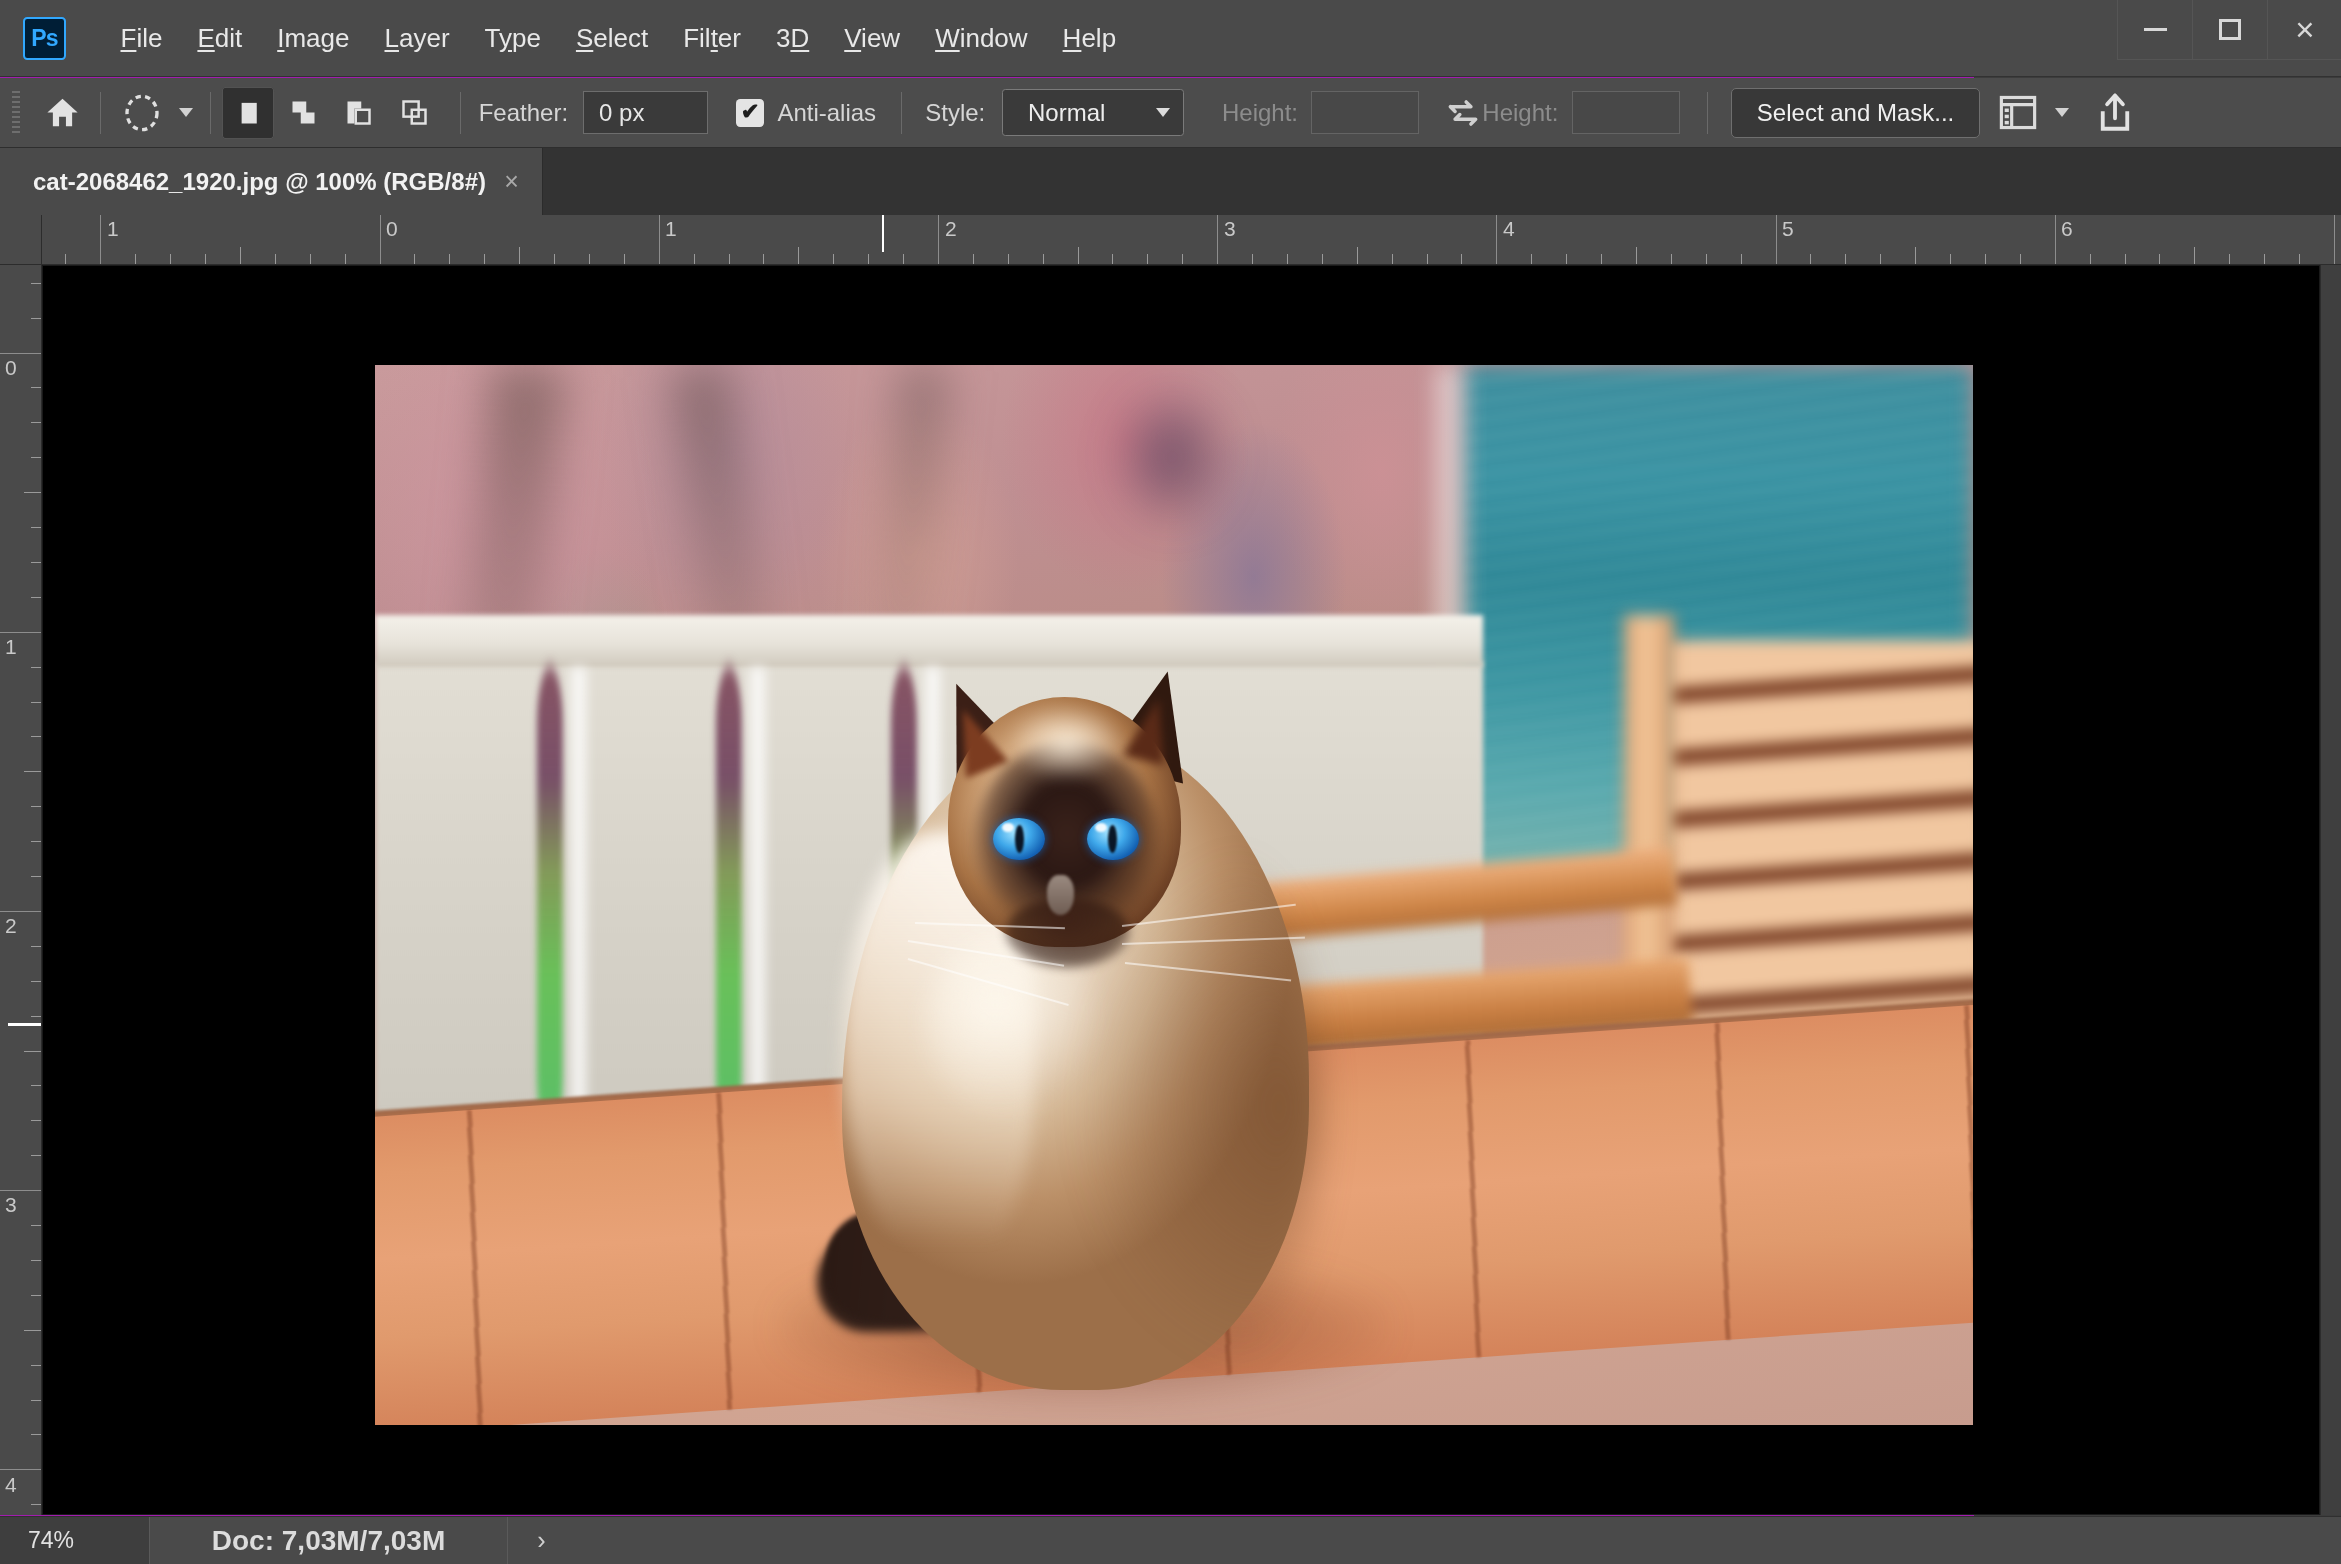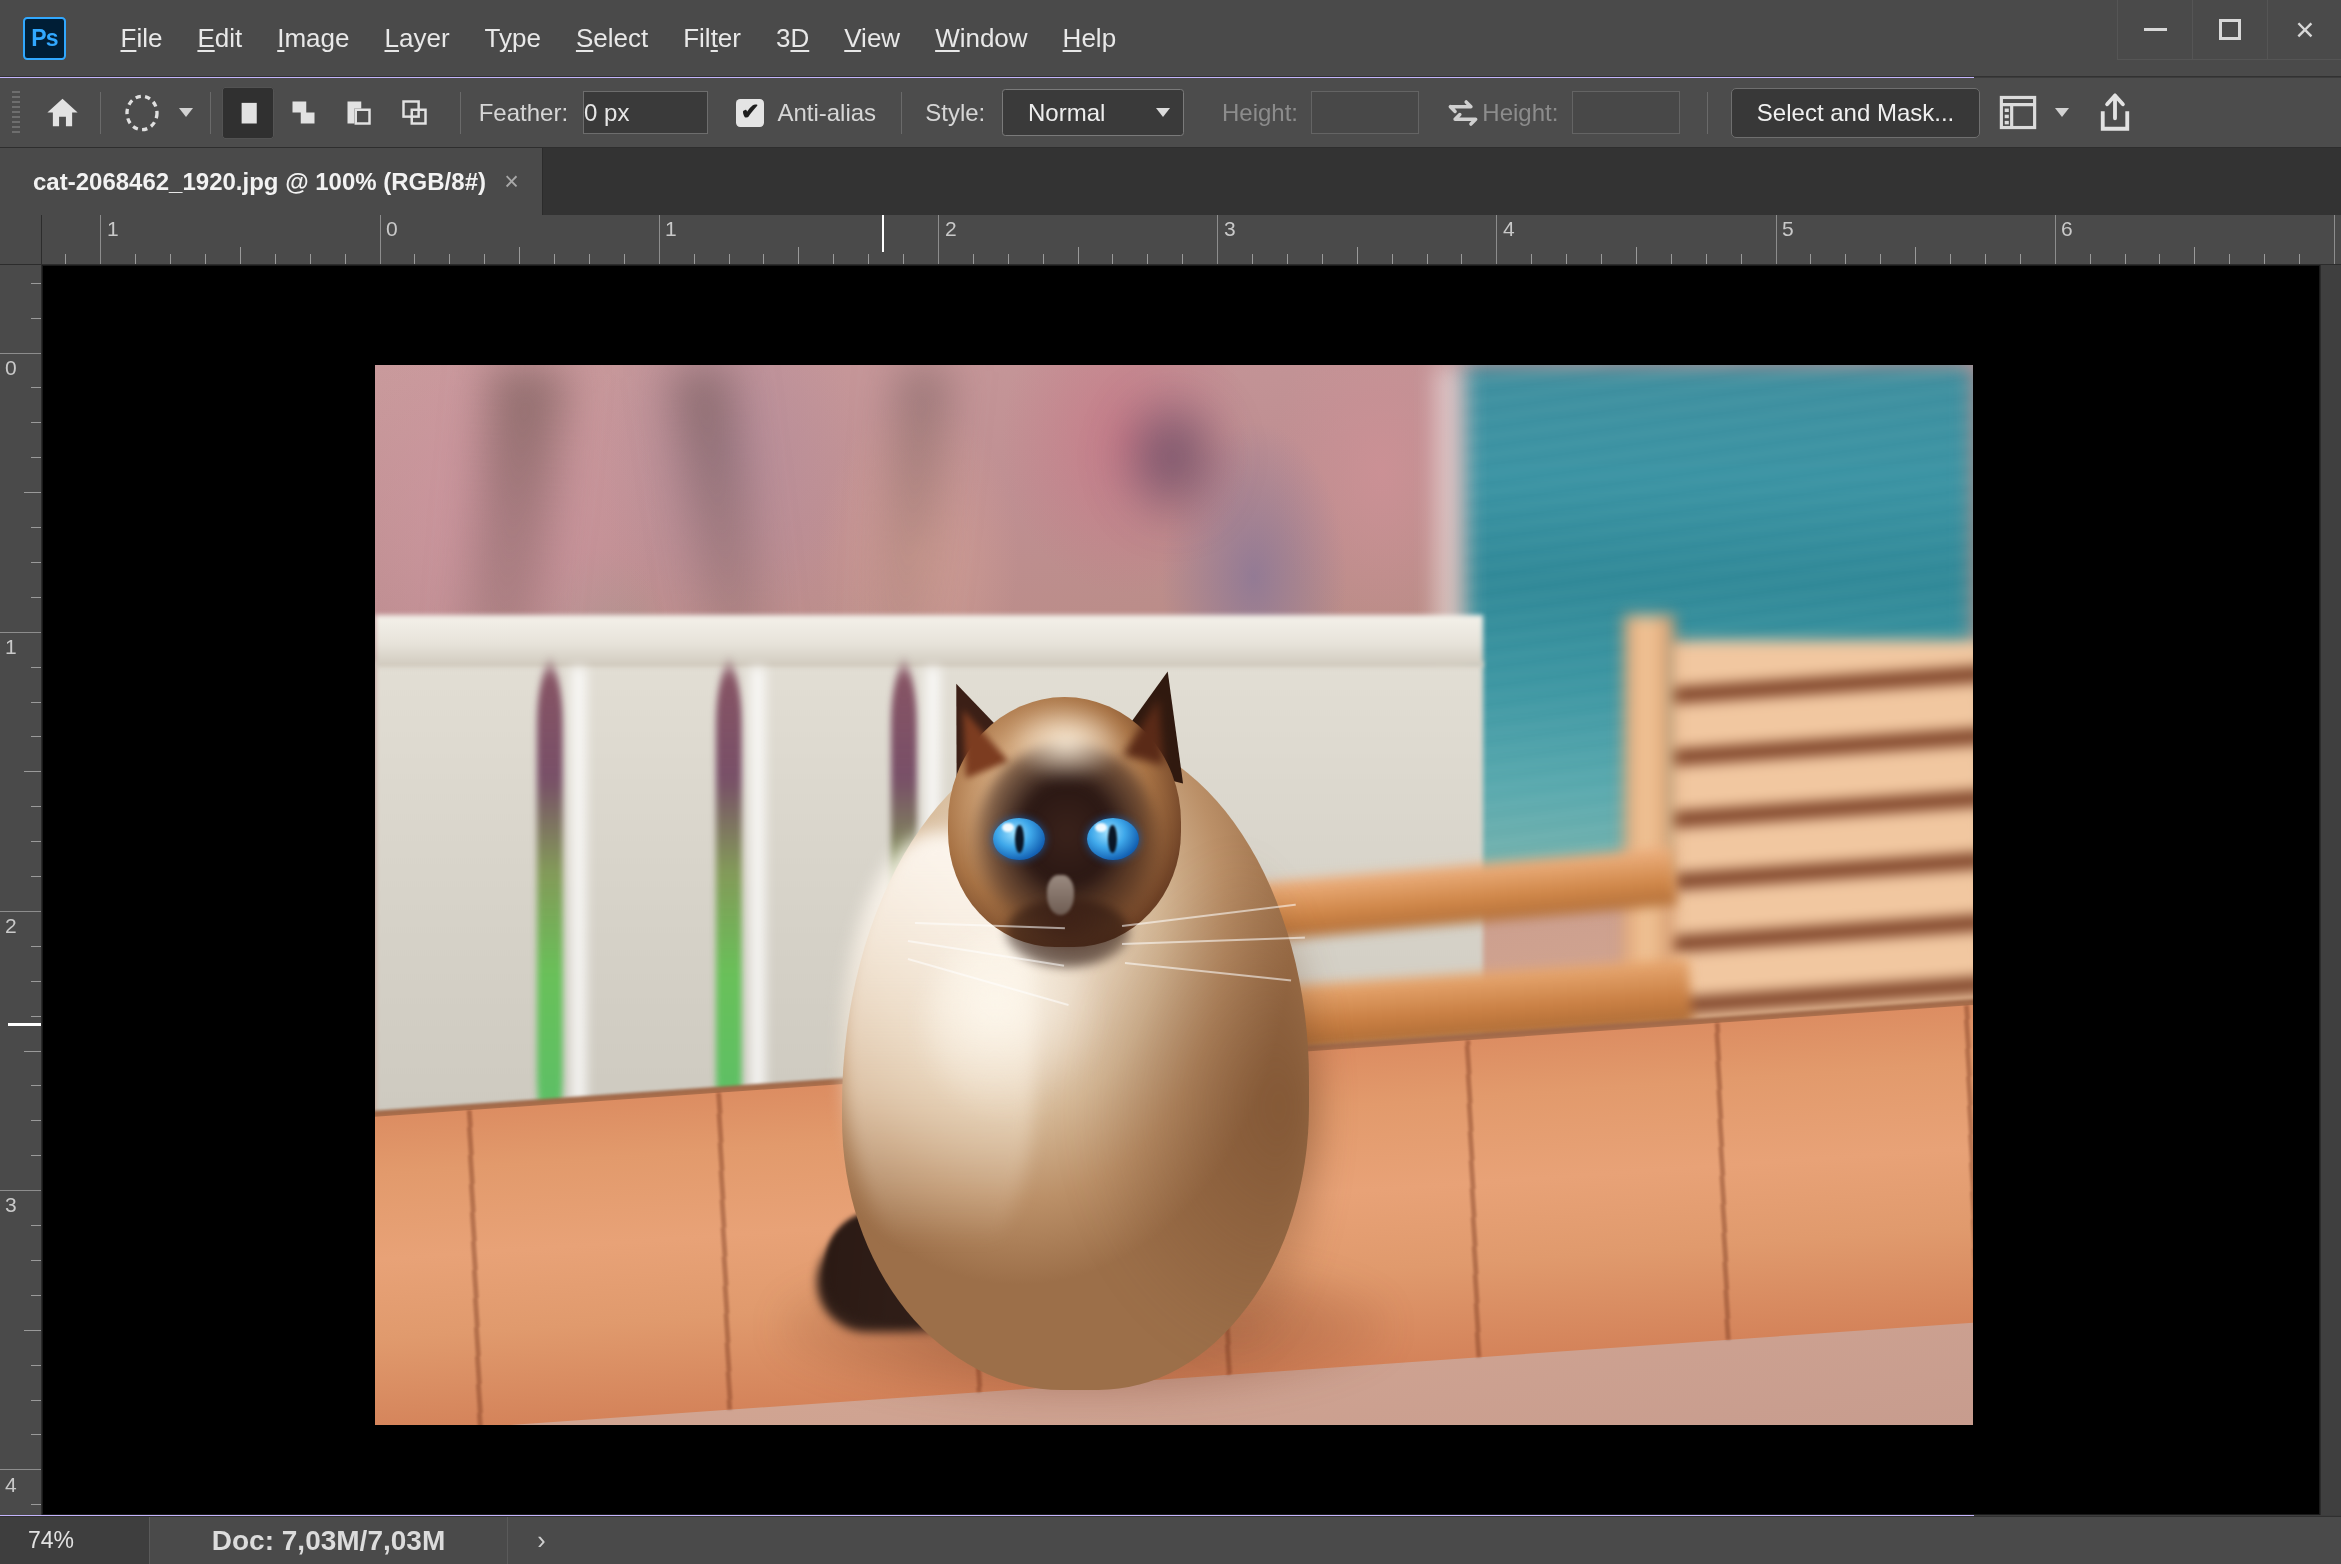--- a/index.html
+++ b/index.html
@@ -4,21 +4,21 @@
 <style>
   * { box-sizing: border-box; margin: 0; padding: 0; }
   html, body {
     width: 2342px; height: 1564px;
     overflow: hidden;
     background: #3c3c3c;
     font-family: "Liberation Sans", sans-serif;
     -webkit-font-smoothing: antialiased;
   }
 
-  .app { position: relative; width: 1974px; height: 1564px; background: #c4b5fd; }
+  .app { position: relative; width: 1974px; height: 1564px; background: #a21caf; }
 
   
   .menubar {
     position: absolute; left: 0; top: 0; width: 2342px; height: 77px;
     background: #4a4a4a;
     display: flex; align-items: center;
     border-bottom: 0.8px solid #323232;
   }
   .ps-logo {
     width: 43px; height: 43px; margin-left: 23px;
@@ -77,21 +77,21 @@
     display: flex; align-items: center; justify-content: center;
   }
   .selmode.active { background: #303030; box-shadow: inset 0 0 0 0.8px #5e5e5e; }
 
   .lbl { color: #d6d6d6; font-size: 24px; white-space: nowrap; }
   .lbl.dim { color: #8c8c8c; }
   .field {
     background: #3a3a3a; border: 0.8px solid #6d6d6d;
     color: #e6e6e6; font-size: 24px;
     height: 43px; display: flex; align-items: center;
-    padding: 0 0;
+    padding: 0 15px;
     font-family: "Liberation Sans", sans-serif;
   }
   .field.empty { background: #484848; border-color: #646464; }
   .checkbox-wrap { display: flex; align-items: center; }
   .checkbox {
     width: 28px; height: 28px; background: #e4e4e4; border-radius: 4.2px;
     display: flex; align-items: center; justify-content: center;
     color: #1e1e1e; font-size: 22.5px; font-weight: bold; line-height: 1;
   }
   .dropdown {

